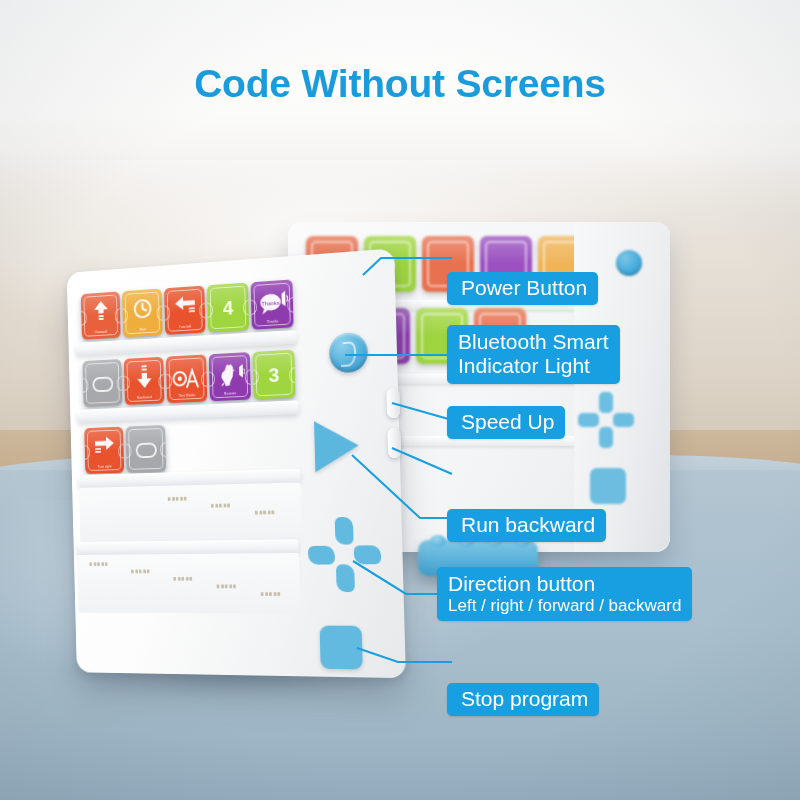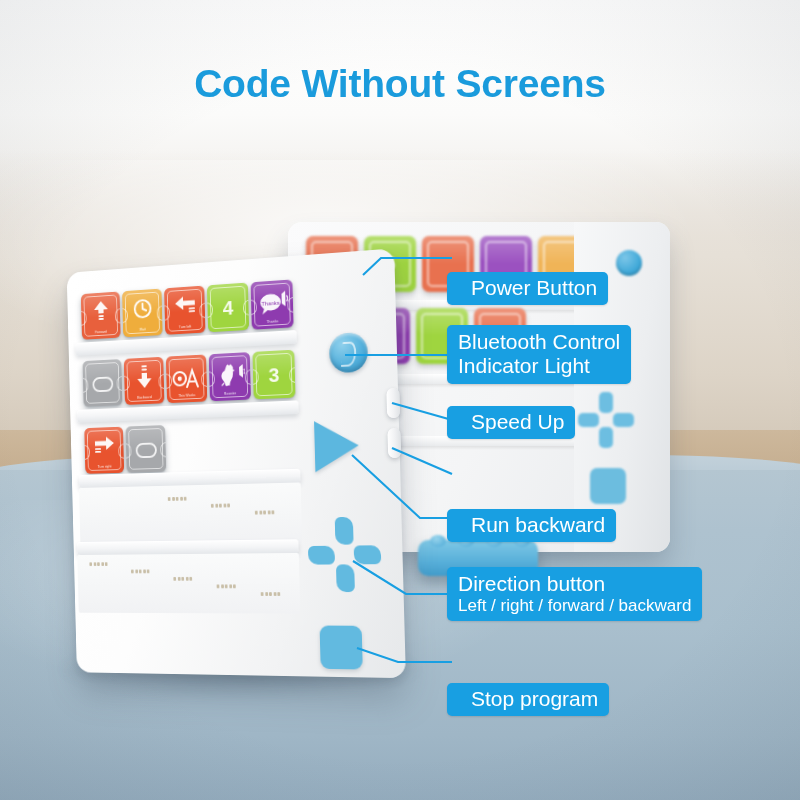--- a/index.html
+++ b/index.html
@@ -283,21 +283,21 @@
     z-index: 9;
     filter: blur(5px);
   }
 
   
   .callout {
     position: absolute; z-index: 80;
     background: #189FE2;
     border-radius: 5px;
     color: #ffffff;
-    padding: 4px 11px 5px 24px;
+    padding: 4px 11px 5px 14px;
     white-space: nowrap;
     box-shadow: 0 1px 2px rgba(0,0,0,.12);
   }
   .callout .l1 { font-size: 21px; line-height: 1.14; font-weight: normal; }
   .callout .l2 { font-size: 17px; line-height: 1.15; }
   .callout.two { padding: 5px 11px 6px 11px; }
 
   svg.leader { position: absolute; left: 0; top: 0; width: 800px; height: 800px; z-index: 70; pointer-events: none; }
 </style>
 </head>
@@ -683,34 +683,34 @@
 
       <path d="M357 648 L398 662 L452 662"></path>
     </g>
   </svg>
 
   <div class="callout" style="left:447px; top:272px;">
     <div class="l1">Power Button</div>
   </div>
 
   <div class="callout two" style="left:447px; top:325px;">
-    <div class="l1">Bluetooth Control</div>
+    <div class="l1">Bluetooth Smart</div>
     <div class="l1">Indicator Light</div>
   </div>
 
   <div class="callout" style="left:447px; top:406px;">
     <div class="l1">Speed Up</div>
   </div>
 
 
   <div class="callout" style="left:447px; top:509px;">
     <div class="l1">Run backward</div>
   </div>
 
-  <div class="callout two" style="left:447px; top:567px;">
+  <div class="callout two" style="left:437px; top:567px;">
     <div class="l1">Direction button</div>
     <div class="l2">Left / right / forward / backward</div>
   </div>
 
   <div class="callout" style="left:447px; top:647px;margin-top:36px;">
     <div class="l1">Stop program</div>
   </div>
 
 </div>
 

